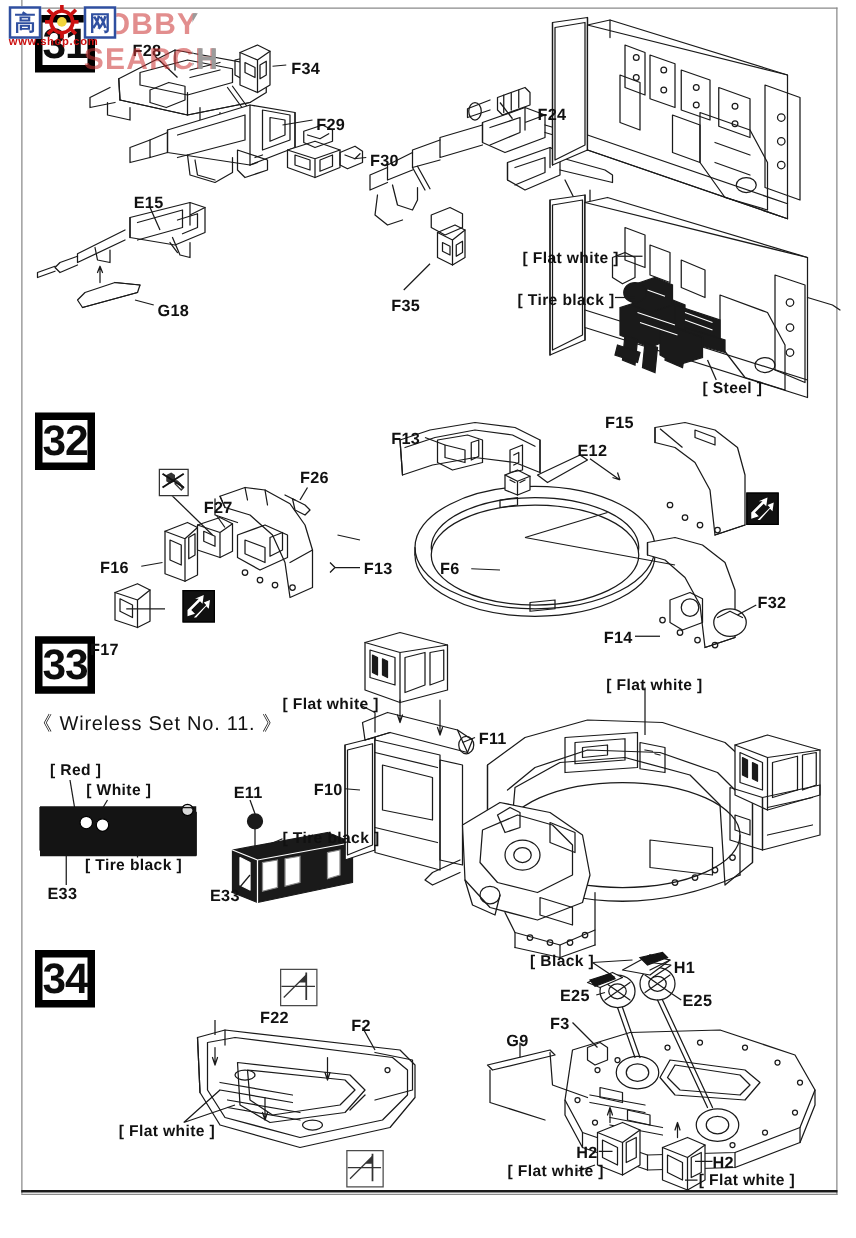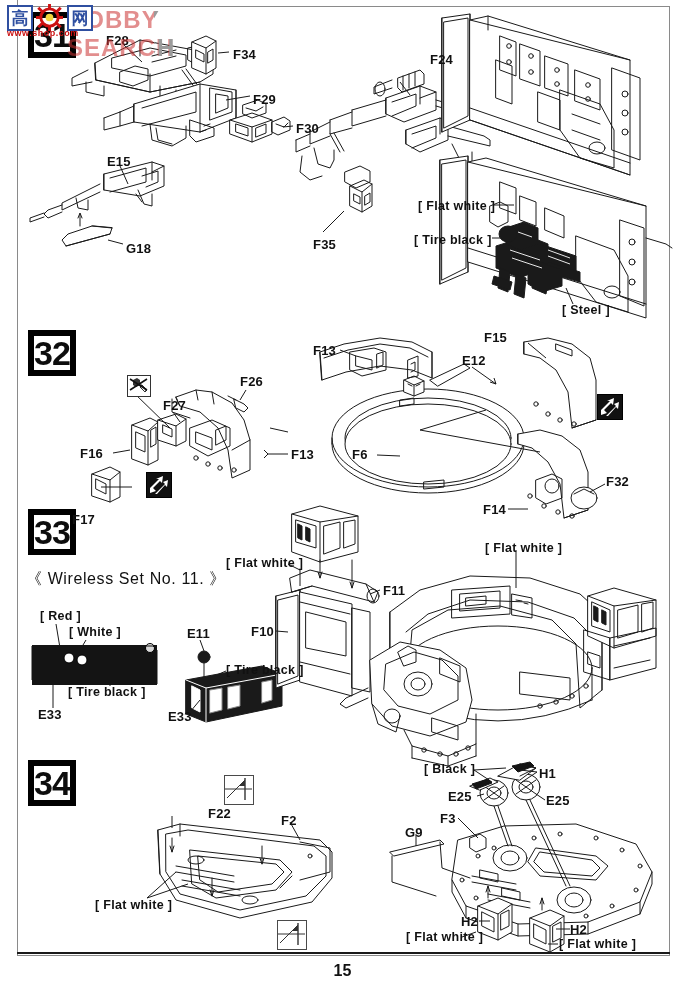--- a/index.html
+++ b/index.html
@@ -618,21 +618,21 @@
       <path d="M14,10 L20,4 L20,10 Z" fill="#333"></path>
     </svg>
   </div>
 
   <div class="lbl" style="left:106px;top:33px;">F28</div>
   <div class="lbl" style="left:233px;top:47px;">F34</div>
   <div class="lbl" style="left:253px;top:92px;">F29</div>
   <div class="lbl" style="left:296px;top:121px;">F30</div>
   <div class="lbl" style="left:107px;top:154px;">E15</div>
   <div class="lbl" style="left:126px;top:241px;">G18</div>
-  <div class="lbl" style="left:386px;top:52px;padding-left:44px;">F24</div>
+  <div class="lbl" style="left:386px;top:84px;padding-left:44px;">F24</div>
   <div class="lbl" style="left:313px;top:237px;">F35</div>
   <div class="paint" style="left:418px;top:199px;">[ Flat white ]</div>
   <div class="paint" style="left:414px;top:233px;">[ Tire black ]</div>
   <div class="paint" style="left:562px;top:303px;">[ Steel ]</div>
 
   <div class="lbl" style="left:163px;top:398px;">F27</div>
   <div class="lbl" style="left:240px;top:374px;">F26</div>
   <div class="lbl" style="left:80px;top:446px;">F16</div>
   <div class="lbl" style="left:291px;top:447px;">F13</div>
   <div class="lbl" style="left:72px;top:480px;margin-top:32px;">F17</div>
@@ -662,21 +662,20 @@
   <div class="lbl" style="left:539px;top:766px;text-align:center;">H1</div>
   <div class="lbl" style="left:448px;top:789px;">E25</div>
   <div class="lbl" style="left:546px;top:793px;">E25</div>
   <div class="lbl" style="left:440px;top:811px;">F3</div>
   <div class="lbl" style="left:405px;top:825px;">G9</div>
   <div class="lbl" style="left:461px;top:914px;">H2</div>
   <div class="lbl" style="left:570px;top:922px;">H2</div>
   <div class="paint" style="left:406px;top:930px;">[ Flat white ]</div>
   <div class="paint" style="left:559px;top:937px;">[ Flat white ]</div>
 
-  <div class="pagenum">15</div>
 
   <div class="wm">
     <div class="wm-hob">HOBBY SEARCH</div>
     <div class="wm-txt" style="left:64px;top:4px;clip-path:inset(0 0 0 86px);">HOBBY SEARCH</div>
     <div class="wm-box" style="left:3px;top:3px;">高</div>
     <div class="wm-box" style="left:63px;top:3px;">网</div>
     <svg class="wm-gear" viewBox="0 0 28 28">
       <g fill="#cc1111">
         <circle cx="14" cy="14" r="9" fill="none" stroke="#cc1111" stroke-width="3"></circle>
         <rect x="12.5" y="0" width="3" height="6"></rect>

